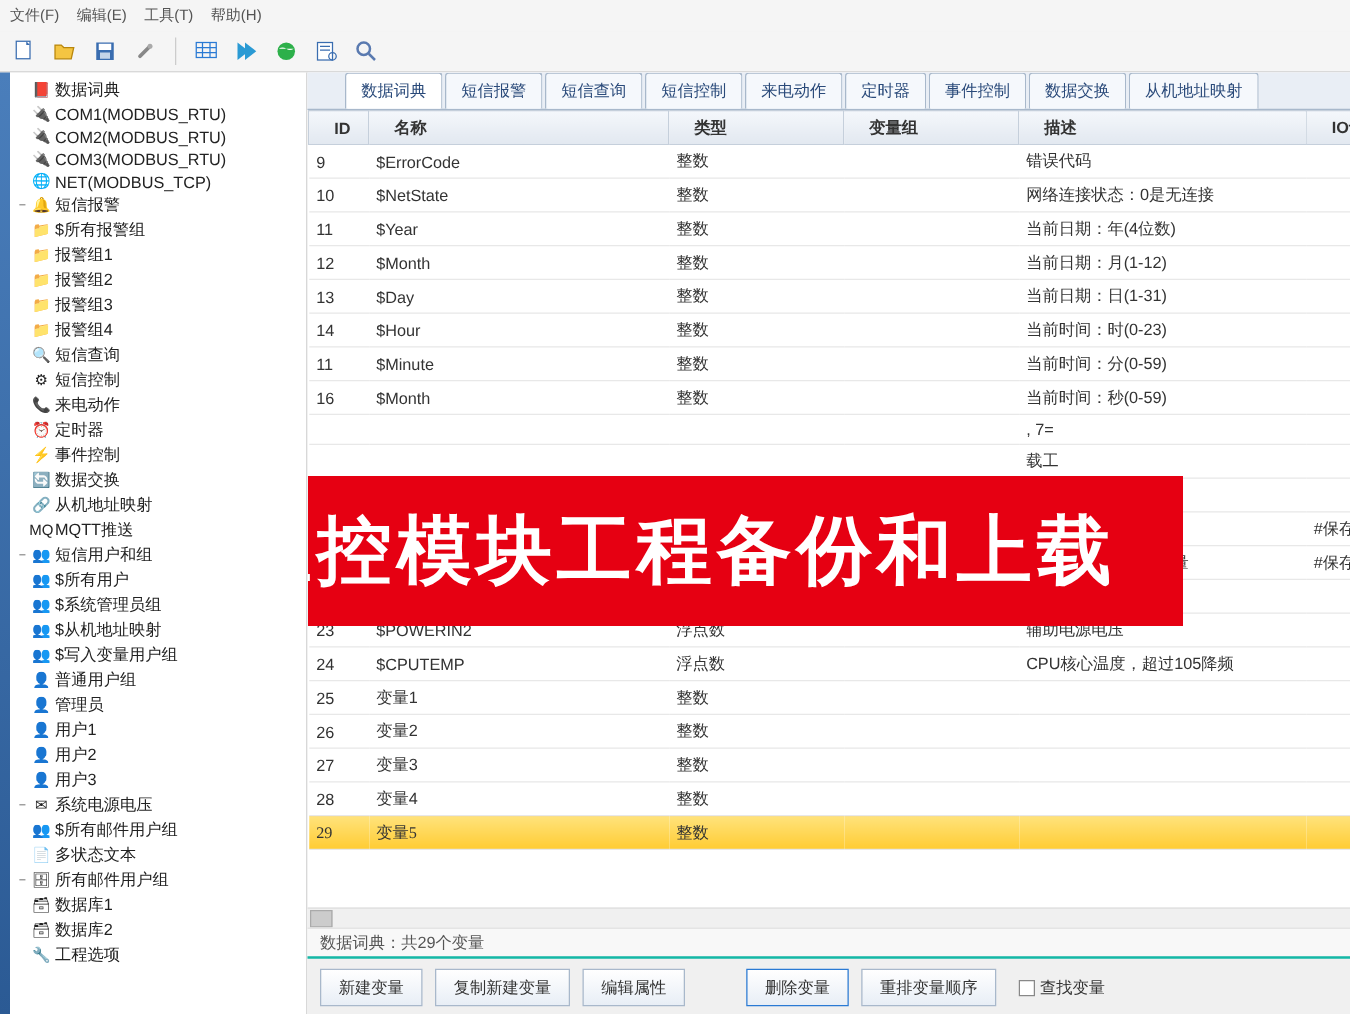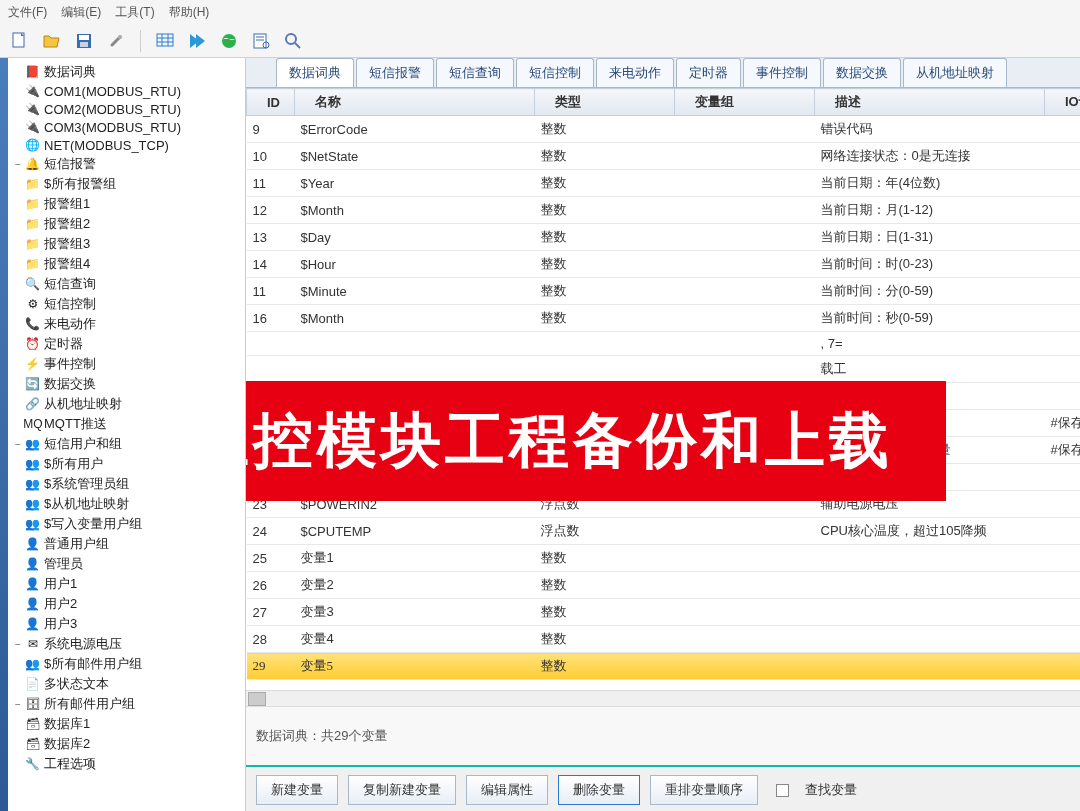--- a/index.html
+++ b/index.html
@@ -18,25 +18,25 @@
 .ind1 { padding-left: 14px; }
 .content { flex: 1; display: flex; flex-direction: column; background: #fff; min-width: 0; }
 .tabs { display: flex; border-bottom: 1px solid #a8b8cb; background: #e9eef5; padding-left: 30px; }
 .tab { padding: 5px 12px; border: 1px solid #a8b8cb; border-bottom: none; margin-right: 2px; background: #f5f8fc; font-size: 13px; color: #2a4a7a; cursor: pointer; border-radius: 3px 3px 0 0; }
 .tab.active { background: #fff; font-weight: 500; }
 .grid-wrap { flex: 1; overflow: auto; position: relative; }
 table { border-collapse: collapse; width: 100%; table-layout: fixed; }
 th { background: linear-gradient(#f4f7fb,#e2e8f0); border: 1px solid #c5cfdb; padding: 4px 20px; text-align: left; font-weight: 600; font-size: 13px; color: #333; position: sticky; top: 0; }
 td { border-bottom: 1px solid #e8e8e8; padding: 4px 6px; font-size: 13px; color: #333; overflow: hidden; text-overflow: ellipsis; white-space: nowrap; }
 tr.sel td { background: linear-gradient(#ffe27a,#ffcc33); font-family: Liberation Serif, serif; }
-.status { padding: 20px 10px; font-size: 13px; color: #555; border-top: 1px solid #ddd; background: #f8f8f8; }
+.status { padding: 2px 10px; font-size: 13px; color: #555; border-top: 1px solid #ddd; background: #f8f8f8; }
 .btnbar { display: flex; gap: 10px; padding: 8px 10px; background: #f0f0f0; border-top: 2px solid #14b8a6; align-items: center; }
 .btn { padding: 5px 14px; border: 1px solid #a8b8cb; background: linear-gradient(#fff,#e8eef6); font-size: 13px; cursor: pointer; }
-.btn.primary { border-color: #2a7ad4; }
-.chk { display: flex; align-items: center; gap: 16px; margin-left: 8px; }
+.btn.primary { border-color: #2a7ad4; margin-left: 39px; }
+.chk { display: flex; align-items: center; gap: 4px; margin-left: 8px; }
 .chkbox { width: 13px; height: 13px; border: 1px solid #888; background: #fff; }
 .overlay { position: absolute; background: #e60012; color: #fff; font-size: 60px; font-weight: 700; letter-spacing: 4px; display: flex; align-items: center; justify-content: center; padding: 8px 24px; }
 .scroll-h { height: 16px; background: #f0f0f0; border-top: 1px solid #ddd; display: flex; align-items: center; }
 .scroll-h .thumb { width: 18px; height: 14px; background: #ccc; border: 1px solid #aaa; margin-left: 2px; }
 </style>
 </head>
 <body>
 
 <div class="menubar">
   <span>文件(F)</span>

